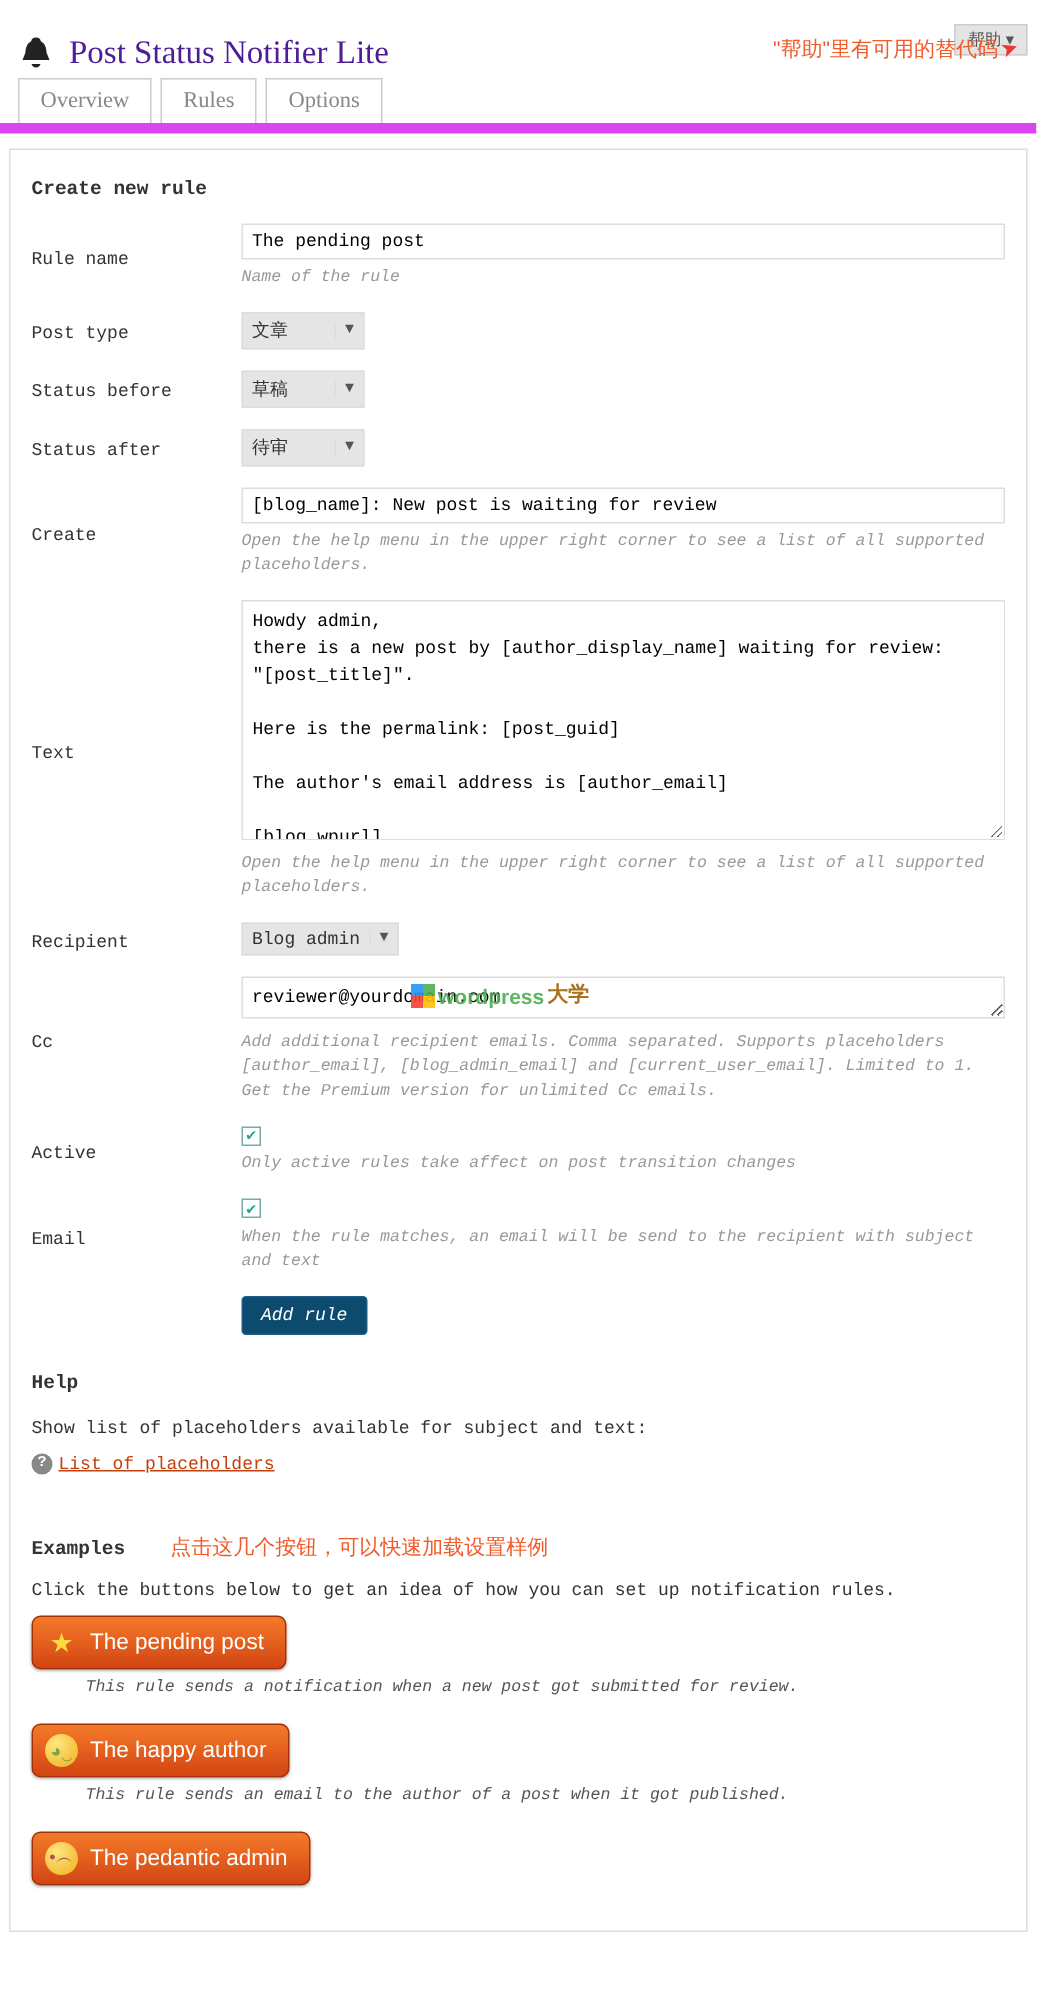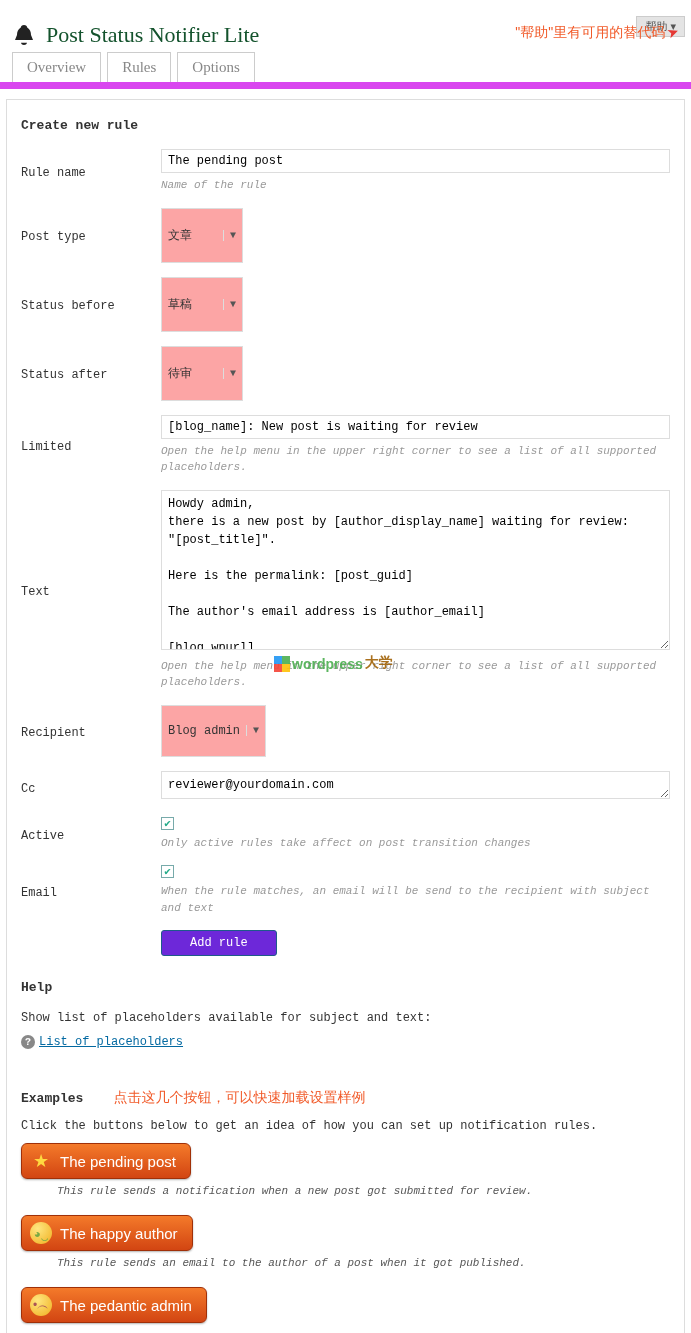--- a/index.html
+++ b/index.html
@@ -32,21 +32,21 @@
   padding: 8px 12px 4px 12px;
 }
 .bell-icon {
   width: 24px; height: 24px;
   margin-right: 10px;
 }
 .page-title {
   font-family: Georgia, serif;
   font-size: 22px;
   font-weight: normal;
-  color: #14532d;
+  color: #4c1d95;
   flex: 1;
 }
 .annotation-red {
   color: #f15a29;
   font-family: "SimSun", sans-serif;
   font-size: 14px;
 }
 .ann1 { position: relative; top: -2px; }
 .arrow-red {
   color: #e53935;
@@ -96,22 +96,22 @@
   width: 100%;
   padding: 4px 6px;
   border: 1px solid #ddd;
   font-family: inherit;
   font-size: 12px;
 }
 .select-box {
   display: inline-flex;
   align-items: center;
   border: 1px solid #ddd;
-  background: #fca5a5;
-  padding: 18px 6px;
+  background: #e5e5e5;
+  padding: 3px 6px;
   font-family: inherit;
   font-size: 12px;
   min-width: 82px;
   cursor: pointer;
 }
 .select-box .sel-val { flex: 1; }
 .select-box .caret {
   border-left: 1px solid #ddd;
   padding-left: 6px;
   margin-left: 6px;
@@ -135,38 +135,39 @@
   width: 13px; height: 13px;
   border: 1px solid #7aa;
   display: inline-flex;
   align-items: center;
   justify-content: center;
   color: #2a8;
   font-size: 11px;
   background: #fff;
 }
 .btn-primary {
-  background: #6d28d9;
+  background: #0c4a6e;
   border: 1px solid #1e5a8a;
   color: #fff;
-  padding: 5px 28px;
+  padding: 5px 12px;
   font-family: inherit;
   font-size: 12px;
   border-radius: 3px;
   cursor: pointer;
+  font-style: italic;
 }
 .help-section { margin-top: 24px; }
 .help-text { margin: 10px 0; }
 .help-link {
   display: flex;
   align-items: center;
   gap: 4px;
 }
 .help-link a {
-  color: #0369a1;
+  color: #c2410c;
   text-decoration: underline;
 }
 .help-q-icon {
   width: 14px; height: 14px;
   background: #888;
   border-radius: 50%;
   color: #fff;
   display: inline-flex;
   align-items: center;
   justify-content: center;
@@ -293,21 +294,21 @@
     <div class="form-label">Status after</div>
     <div class="form-field">
       <div class="select-box">
         <span class="sel-val">待审</span>
             <span class="caret">▼</span>
       </div>
     </div>
   </div>
 
   <div class="form-row">
-    <div class="form-label">Limited</div>
+    <div class="form-label">Create</div>
     <div class="form-field">
       <input class="text-input" value="[blog_name]: New post is waiting for review" style="">
       <div class="hint">Open the help menu in the upper right corner to see a list of all supported placeholders.</div>
     </div>
   </div>
 
   <div class="form-row">
     <div class="form-label">Text</div>
     <div class="form-field">
       <textarea class="text-input" style="">Howdy admin,
@@ -330,20 +331,21 @@
         <span class="sel-val">Blog admin</span>
             <span class="caret">▼</span>
       </div>
     </div>
   </div>
 
   <div class="form-row">
     <div class="form-label">Cc</div>
     <div class="form-field">
       <textarea class="text-input cc-input" style="">reviewer@yourdomain.com</textarea>
+      <div class="hint">Add additional recipient emails. Comma separated. Supports placeholders [author_email], [blog_admin_email] and [current_user_email]. Limited to 1. Get the Premium version for unlimited Cc emails.</div>
     </div>
   </div>
 
   <div class="form-row">
     <div class="form-label">Active</div>
     <div class="form-field">
       <span class="checkbox">✔</span>
       <div class="hint">Only active rules take affect on post transition changes</div>
     </div>
   </div>

